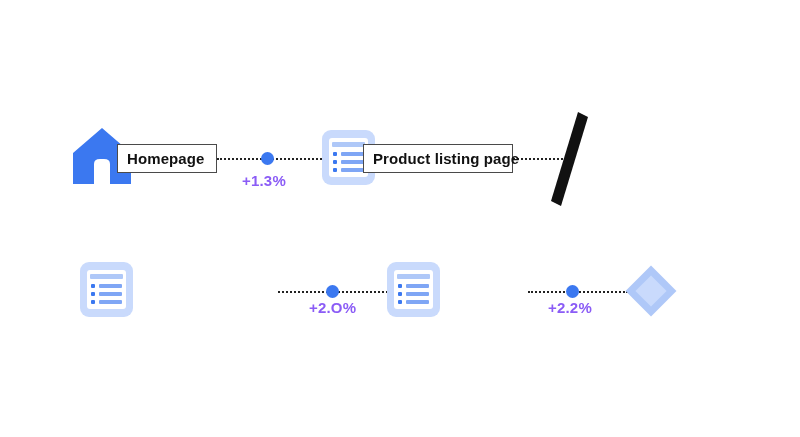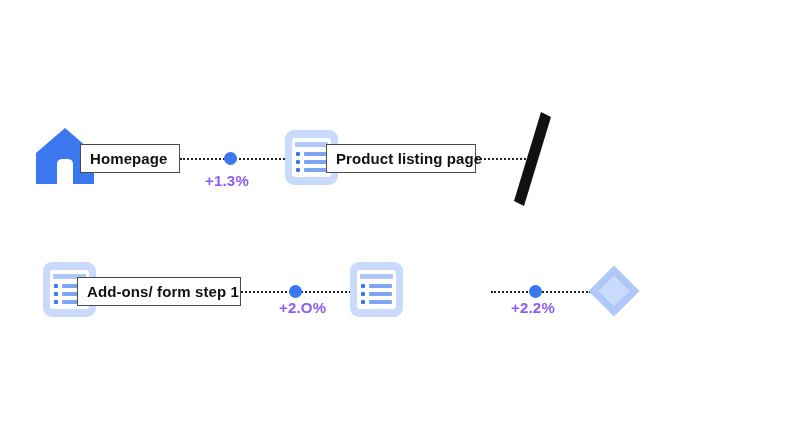--- a/index.html
+++ b/index.html
@@ -14,20 +14,21 @@
     overflow: hidden;
     font-family: "Liberation Sans", sans-serif;
     -webkit-font-smoothing: antialiased;
   }
 
   #canvas {
     position: absolute;
     inset: 0;
     width: 728px;
     height: 437px;
+    margin-left: 37px;
   }
 
   
   .connector {
     position: absolute;
     height: 0;
     border-top: 2px dotted #222222;
     z-index: 1;
   }
 
@@ -152,26 +153,23 @@
       <rect x="10" y="12" width="33" height="5" rx="1" fill="#AFC8F8"></rect>
       <rect x="11" y="22" width="4" height="4" rx="1" fill="#3B78F0"></rect>
       <rect x="19" y="22" width="23" height="4" rx="1" fill="#7FA6F5"></rect>
       <rect x="11" y="30" width="4" height="4" rx="1" fill="#3B78F0"></rect>
       <rect x="19" y="30" width="23" height="4" rx="1" fill="#7FA6F5"></rect>
       <rect x="11" y="38" width="4" height="4" rx="1" fill="#3B78F0"></rect>
       <rect x="19" y="38" width="23" height="4" rx="1" fill="#7FA6F5"></rect>
     </svg>
   </div>
 
-  <div class="step-box" style="left:77px; top:277px; width:164px;">
-    <span class="step-label">Add-ons/ form step 1</span>
-  </div>
 
   <div class="node-dot" style="left:289px; top:285px;"></div>
-  <div class="delta-label" style="left:279px; top:299px;text-align:right;">+2.O%</div>
+  <div class="delta-label" style="left:272px; top:299px;text-align:right;">+2.O%</div>
 
   <div class="list-icon" style="left:350px; top:262px; width:53px; height:55px;">
     <svg width="53" height="55" viewBox="0 0 53 55" xmlns="http://www.w3.org/2000/svg">
       <rect x="0" y="0" width="53" height="55" rx="9" fill="#C9DAFC"></rect>
       <rect x="7" y="8" width="39" height="39" rx="3" fill="#ffffff"></rect>
       <rect x="10" y="12" width="33" height="5" rx="1" fill="#AFC8F8"></rect>
       <rect x="11" y="22" width="4" height="4" rx="1" fill="#3B78F0"></rect>
       <rect x="19" y="22" width="23" height="4" rx="1" fill="#7FA6F5"></rect>
       <rect x="11" y="30" width="4" height="4" rx="1" fill="#3B78F0"></rect>
       <rect x="19" y="30" width="23" height="4" rx="1" fill="#7FA6F5"></rect>

